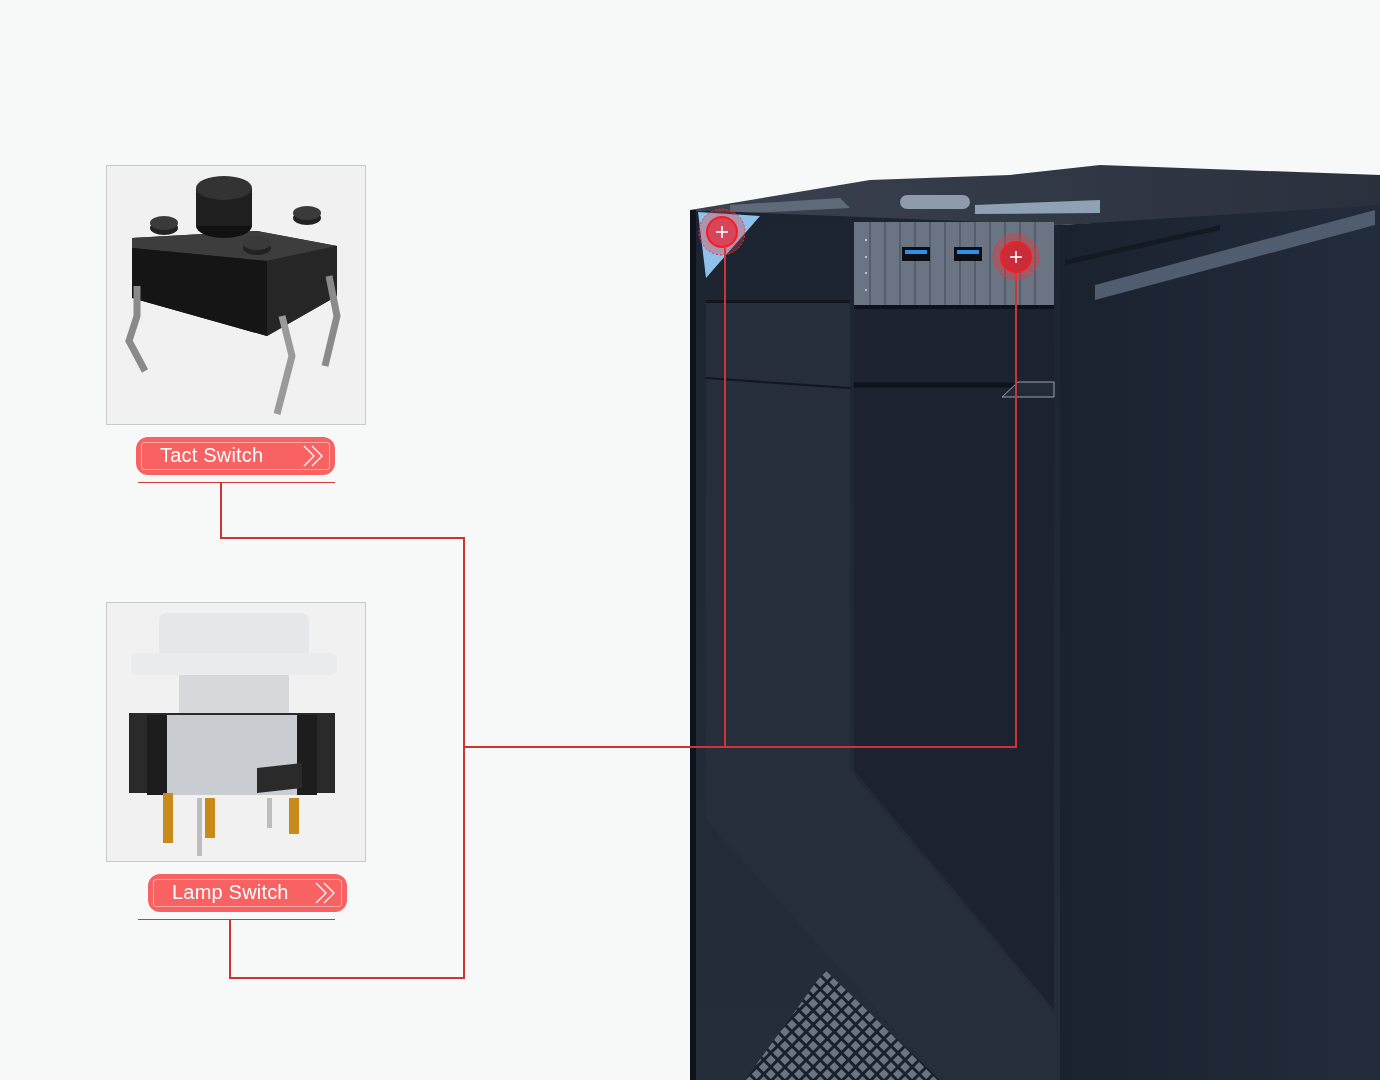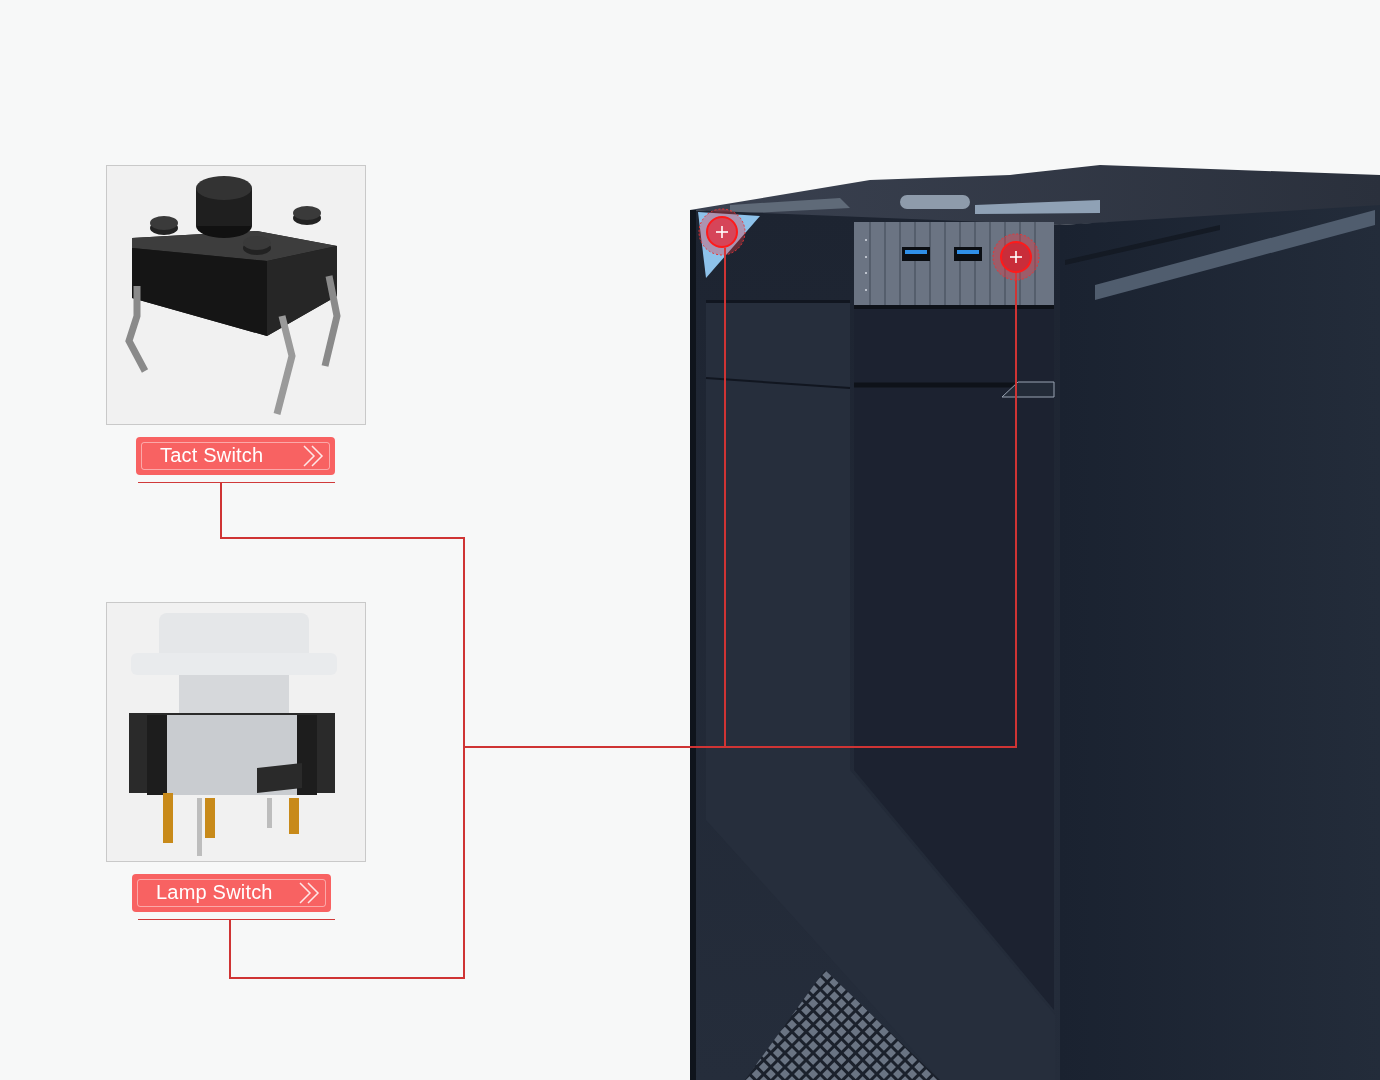--- a/index.html
+++ b/index.html
@@ -1,18 +1,18 @@
 <!DOCTYPE html>
 <html><head>
 <meta charset="utf-8">
 <style>
   html,body{margin:0;padding:0;}
   body{width:1380px;height:1080px;background:#f7f8f8;position:relative;overflow:hidden;font-family:"Liberation Sans",sans-serif;}
   .card{position:absolute;background:#f1f1f1;border:1px solid #c9c9c9;box-sizing:border-box;}
-  .label-btn{position:absolute;width:199px;height:38px;background:#f86262;border-radius:4px;box-sizing:border-box;cursor:pointer;}
+  .label-btn{position:absolute;width:199px;height:38px;background:#f86262;border-radius:12px;box-sizing:border-box;cursor:pointer;}
   .label-btn .inner{position:absolute;left:5px;top:5px;right:5px;bottom:5px;border:1px solid rgba(255,255,255,0.45);border-radius:3px;}
   .label-btn .txt{position:absolute;left:24px;top:7px;color:#fff;font-size:20px;letter-spacing:0.2px;}
   .label-btn .chev{position:absolute;right:10px;top:6px;}
   .underline{position:absolute;height:1px;background:#d03a3a;width:197px;}
   .rl{position:absolute;background:#cf3434;}
   svg{display:block;}
 </style>
 </head>
 <body>
 
@@ -175,21 +175,21 @@
     <rect x="190" y="112" width="20" height="80" fill="#1d1d1d"></rect>
     <polygon points="150,165 195,160 195,185 150,190" fill="#2a2a2a"></polygon>
     <rect x="56" y="190" width="10" height="50" fill="#c88a1a"></rect>
     <rect x="98" y="195" width="10" height="40" fill="#c88a1a"></rect>
     <rect x="182" y="195" width="10" height="36" fill="#c88a1a"></rect>
     <rect x="90" y="195" width="5" height="58" fill="#bdbdbd"></rect>
     <rect x="160" y="195" width="5" height="30" fill="#bdbdbd"></rect>
   </svg>
 </div>
 
-<div class="label-btn" style="left:132px;top:874px;">
+<div class="label-btn" style="left:148px;top:874px;">
   <div class="inner"></div>
   <span class="txt">Lamp Switch</span>
   <svg class="chev" width="24" height="26" viewBox="0 0 24 26">
     <polyline points="3,3 13,13 3,23" fill="none" stroke="#fff" stroke-width="1.5" opacity="0.85"></polyline>
     <polyline points="11,3 21,13 11,23" fill="none" stroke="#fff" stroke-width="1.5" opacity="0.85"></polyline>
   </svg>
 </div>
 <div class="underline" style="left:138px;top:919px;"></div>
 
 </body></html>

